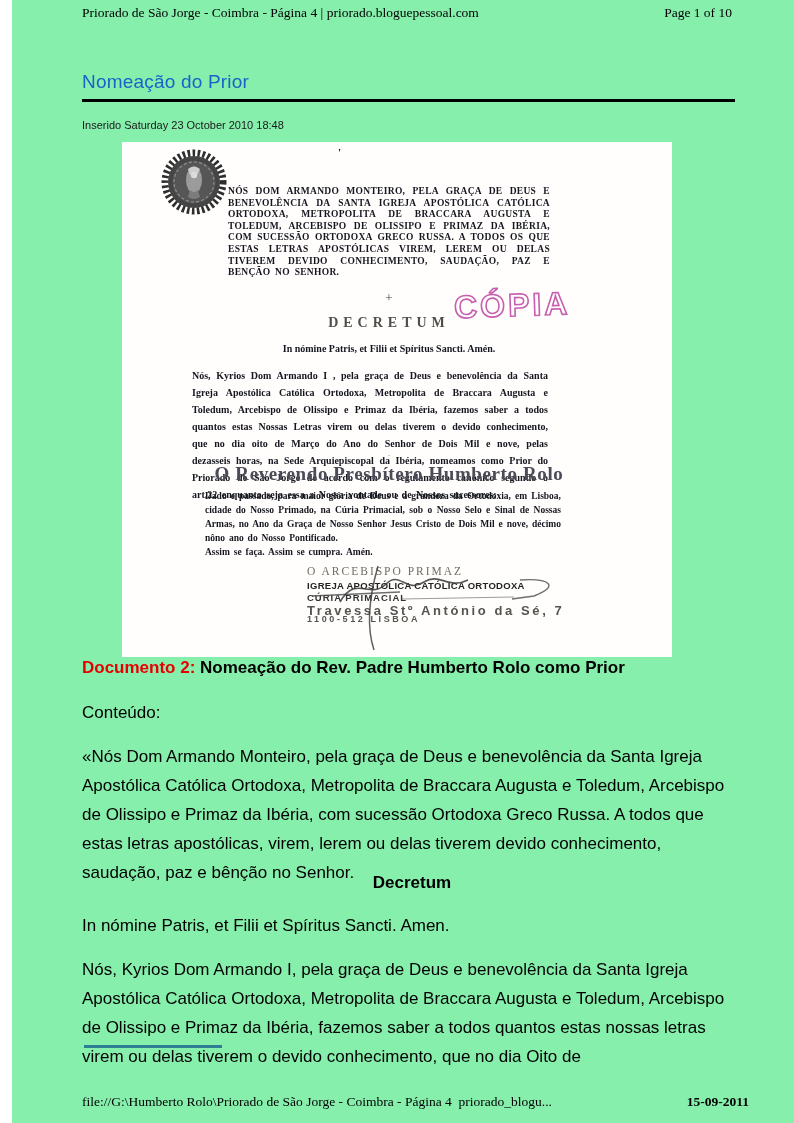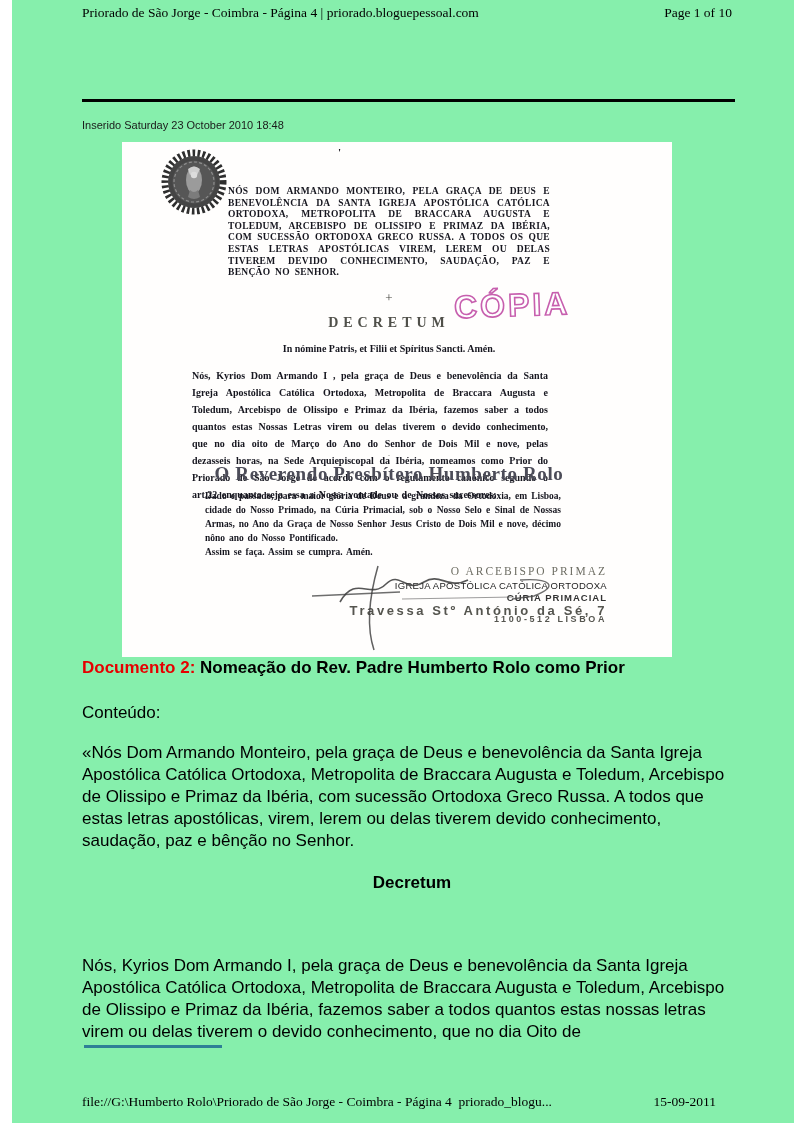--- a/index.html
+++ b/index.html
@@ -4,21 +4,21 @@
 <style>
   html,body{margin:0;padding:0;background:#ffffff;}
   .page{position:relative;width:794px;height:1123px;background:#86efac;overflow:hidden;
         font-family:"Liberation Sans",sans-serif;color:#000;margin-left:12px;}
   .abs{position:absolute;}
   
   .print-hf{font-family:"Liberation Serif",serif;font-size:13.5px;color:#000;white-space:pre;}
   .hdr-left{left:70px;top:5px;}
   .hdr-right{right:74px;top:5px;}
   .ftr-left{left:70px;top:1094px;}
-  .ftr-right{right:90px;top:1094px;}
+  .ftr-right{right:57px;top:1094px;font-weight:bold;}
   
   .post-title{left:70px;top:71px;font-size:19px;color:#1b62c8;letter-spacing:0.2px;}
   .title-rule{left:70px;top:99px;width:653px;height:3px;background:#000;}
   .posted{left:70px;top:119px;font-size:11px;color:#1a1a1a;}
   
   .scan{left:110px;top:142px;width:550px;height:515px;background:#fffefd;}
   .scan .serifb{font-family:"Liberation Serif",serif;font-weight:bold;color:#16161f;}
   .ucase-block{left:106px;top:44px;width:322px;font-size:9.5px;line-height:11.6px;
                text-align:justify;letter-spacing:0.3px;word-spacing:2px;}
   .plus-mark{left:106px;top:148px;width:322px;text-align:center;
@@ -28,49 +28,50 @@
             letter-spacing:5px;color:#50504a;}
   .scan-invocation{left:56px;top:201px;width:422px;text-align:center;font-size:10px;}
   .scan-body{left:70px;top:225px;width:356px;font-size:10px;line-height:17px;
              text-align:justify;word-spacing:2px;}
   .mid-dot{left:106px;top:308px;width:322px;text-align:center;font-size:9px;color:#8b8b85;}
   .appointee{left:56px;top:321px;width:422px;text-align:center;
              font-family:"Liberation Serif",serif;font-weight:bold;font-size:19px;
              letter-spacing:0.6px;color:#4c4c58;}
   .scan-closing{left:83px;top:347px;width:356px;font-size:9.5px;line-height:14px;
                 text-align:justify;word-spacing:1.5px;white-space:pre-line;}
-  .sig{left:185px;width:300px;text-align:right;}
+  .sig{left:185px;width:300px;text-align:left;}
   .sig-title{top:423px;font-family:"Liberation Serif",serif;font-size:11.5px;
              letter-spacing:2px;color:#6e6e64;}
-  .sig-org{top:438px;font-size:9.5px;font-weight:normal;color:#222;letter-spacing:0.3px;}
+  .sig-org{top:438px;font-size:9.5px;font-weight:bold;color:#222;letter-spacing:0.3px;}
   .sig-stamp{top:450px;font-size:9.5px;font-weight:bold;color:#333;letter-spacing:1px;}
   .sig-addr1{top:461px;font-size:13px;font-weight:bold;color:#55554f;letter-spacing:2.6px;}
   .sig-addr2{top:472px;font-size:9px;font-weight:bold;color:#55554f;letter-spacing:2.6px;}
   .tiny-mark{left:216px;top:4px;font-size:11px;color:#8a8a84;}
   .copia{left:328px;top:140px;transform:rotate(-2deg);}
   .sig-ink{left:160px;top:408px;}
   
   .doc-head{left:70px;top:658px;font-size:17px;font-weight:bold;}
   .doc-label{color:#e60000;}
   .contents{left:70px;top:703px;font-size:17px;}
-  .para{left:70px;width:656px;font-size:17px;line-height:22px;}
+  .para{left:70px;width:656px;font-size:17px;line-height:29px;}
   .para1{top:742px;}
   .decretum-h{left:70px;top:873px;width:660px;text-align:center;font-size:17px;font-weight:bold;}
   .invocation-h{left:70px;top:916px;font-size:17px;}
   .para2{top:955px;}
   .teal-line{left:72px;top:1045px;width:138px;height:3px;background:#2e7f96;}
 </style>
 </head>
 <body>
 
 <div class="page">
 
   <div class="abs print-hf hdr-left">Priorado de São Jorge - Coimbra - Página 4 | priorado.bloguepessoal.com</div>
   <div class="abs print-hf hdr-right">Page 1 of 10</div>
 
+  <div class="abs post-title">Nomeação do Prior</div>
   <div class="abs title-rule"></div>
   <div class="abs posted">Inserido Saturday 23 October 2010 18:48</div>
 
   <div class="abs scan">
 
     <span class="abs serifb tiny-mark">'</span>
 
     <svg class="abs" style="left:38px;top:6px;" width="68" height="68" viewBox="0 0 68 68">
       <circle cx="34" cy="34" r="29" fill="none" stroke="#2e2e2e" stroke-width="7" stroke-dasharray="2.6 2.4"></circle>
       <circle cx="34" cy="34" r="26" fill="#454545"></circle>
@@ -121,20 +122,21 @@
   <div class="abs doc-head">
     <span class="doc-label">Documento 2:</span><span> Nomeação do Rev. Padre Humberto Rolo como Prior</span>
   </div>
 
   <div class="abs contents">Conteúdo:</div>
 
   <div class="abs para para1">«Nós Dom Armando Monteiro, pela graça de Deus e benevolência da Santa Igreja Apostólica Católica Ortodoxa, Metropolita de Braccara Augusta e Toledum, Arcebispo de Olissipo e Primaz da Ibéria, com sucessão Ortodoxa Greco Russa. A todos que estas letras apostólicas, virem, lerem ou delas tiverem devido conhecimento, saudação, paz e bênção no Senhor.</div>
 
   <div class="abs decretum-h">Decretum</div>
 
+  <div class="abs invocation-h">In nómine Patris, et Filii et Spíritus Sancti. Amen.</div>
 
   <div class="abs para para2">Nós, Kyrios Dom Armando I, pela graça de Deus e benevolência da Santa Igreja Apostólica Católica Ortodoxa, Metropolita de Braccara Augusta e Toledum, Arcebispo de Olissipo e Primaz da Ibéria, fazemos saber a todos quantos estas nossas letras virem ou delas tiverem o devido conhecimento, que no dia Oito de</div>
 
   <div class="abs teal-line"></div>
 
   <div class="abs print-hf ftr-left">file://G:\Humberto Rolo\Priorado de São Jorge - Coimbra - Página 4  priorado_blogu...</div>
   <div class="abs print-hf ftr-right">15-09-2011</div>
 
 </div>
 

